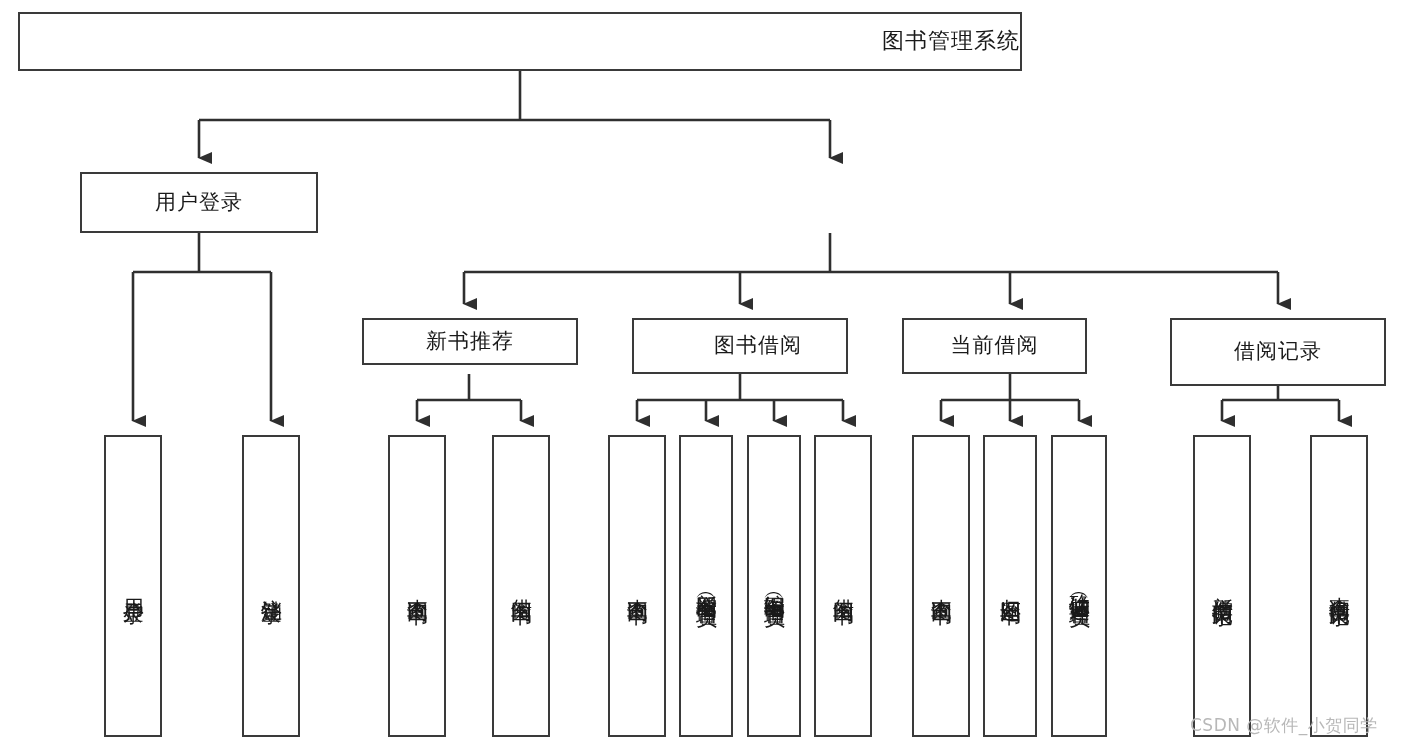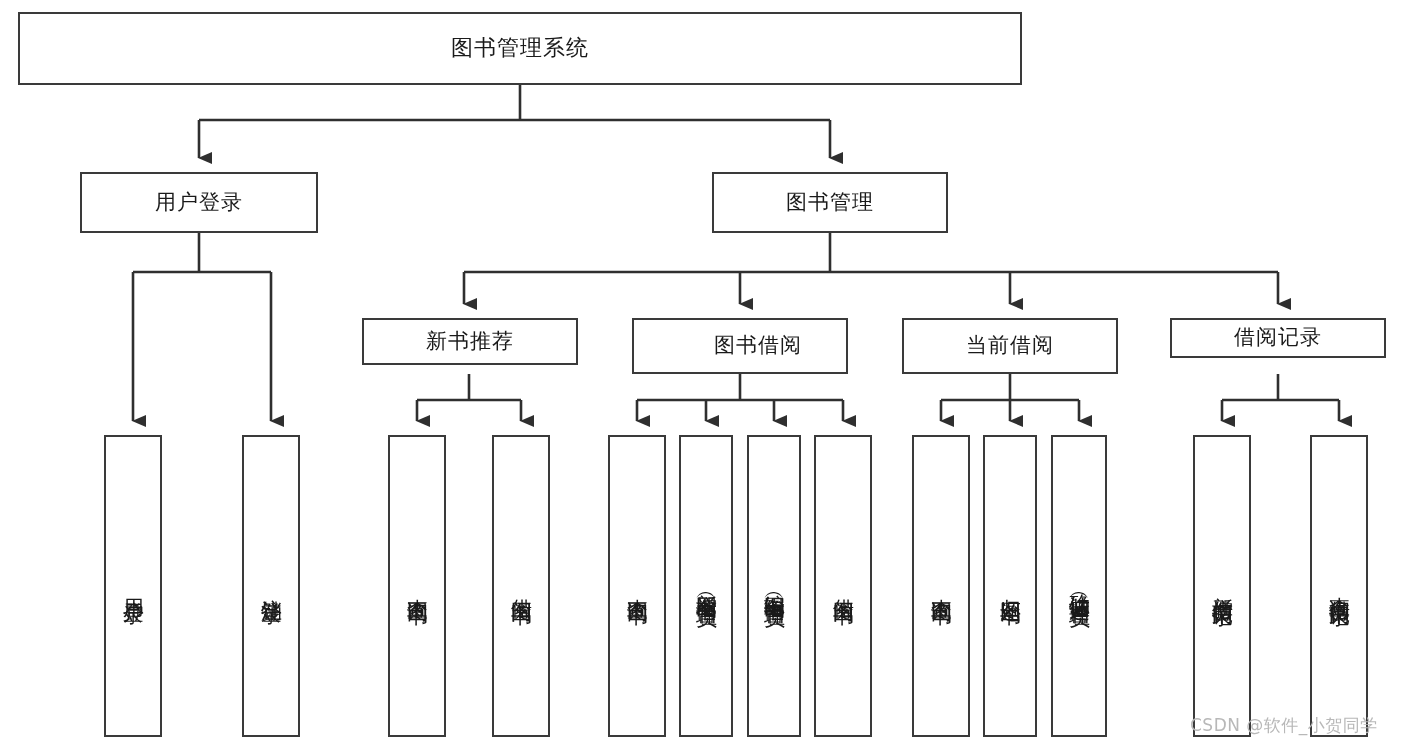--- a/index.html
+++ b/index.html
@@ -121,41 +121,38 @@
       <path d="M1010,400 L1010,421" marker-end="url(#arrow)"></path>
       <path d="M1079,400 L1079,421" marker-end="url(#arrow)"></path>
 
       <path d="M1278,374 L1278,400"></path>
       <path d="M1222,400 L1339,400"></path>
       <path d="M1222,400 L1222,421" marker-end="url(#arrow)"></path>
       <path d="M1339,400 L1339,421" marker-end="url(#arrow)"></path>
     </g>
   </svg>
 
-  <div class="node horiz root" style="left:18px; top:12px; width:1004px; height:73px;">
+  <div class="node horiz root" style="left:18px; top:12px; width:1004px; height:59px;justify-content:flex-end;">
     <span class="lbl">图书管理系统</span>
   </div>
 
   <div class="node horiz" style="left:80px; top:172px; width:238px; height:61px;">
     <span class="lbl">用户登录</span>
   </div>
-  <div class="node horiz" style="left:712px; top:172px; width:236px; height:61px;">
-    <span class="lbl">图书管理</span>
-  </div>
 
   <div class="node horiz" style="left:362px; top:318px; width:216px; height:47px;">
     <span class="lbl">新书推荐</span>
   </div>
   <div class="node horiz" style="left:632px; top:318px; width:216px; height:56px;padding-left:36px;">
     <span class="lbl">图书借阅</span>
   </div>
-  <div class="node horiz" style="left:902px; top:318px; width:216px; height:56px;">
+  <div class="node horiz" style="left:902px; top:318px; width:185px; height:56px;">
     <span class="lbl">当前借阅</span>
   </div>
-  <div class="node horiz" style="left:1170px; top:318px; width:216px; height:40px;">
+  <div class="node horiz" style="left:1170px; top:318px; width:216px; height:68px;">
     <span class="lbl">借阅记录</span>
   </div>
 
   <div class="node vert" style="left:104px; top:435px; width:58px; height:302px;">
     <span class="lbl">用户登录</span>
   </div>
   <div class="node vert" style="left:242px; top:435px; width:58px; height:302px;">
     <span class="lbl">注销登录</span>
   </div>
 

